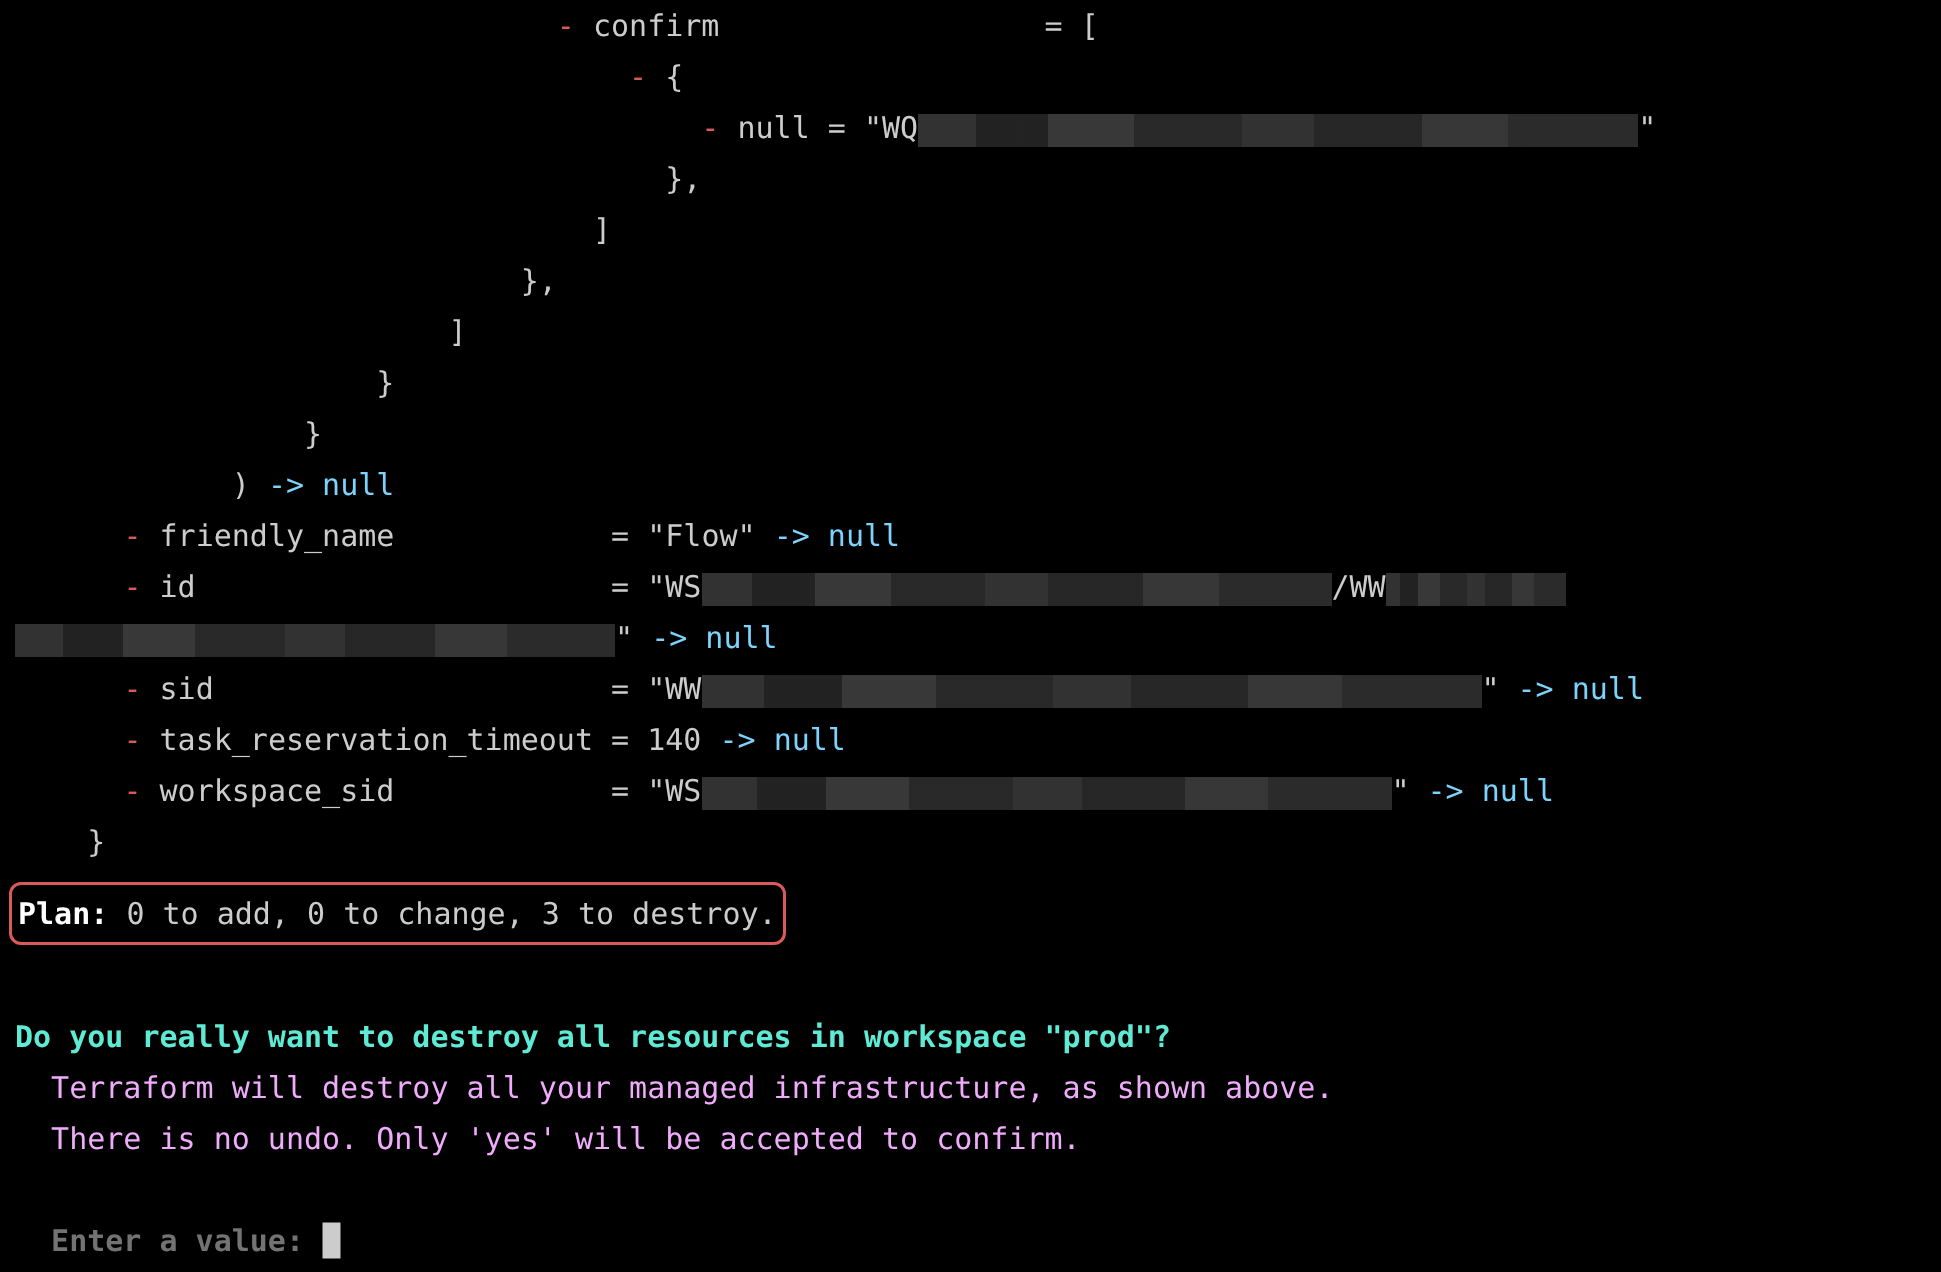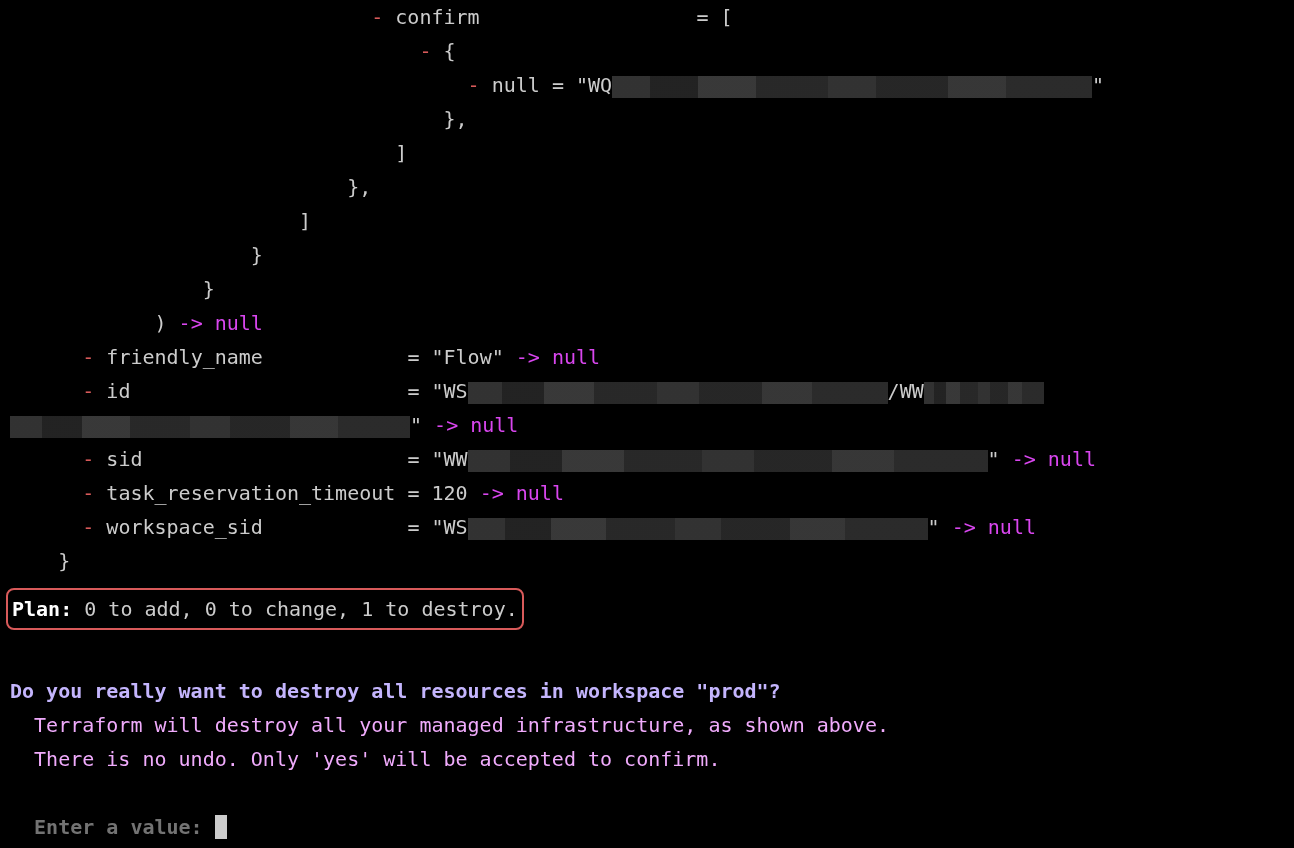--- a/index.html
+++ b/index.html
@@ -19,36 +19,36 @@
       overflow: hidden;
     }
     .terminal {
       white-space: pre;
       padding: 0 10px;
     }
     .minus {
       color: #d85a5a;
     }
     .arrow-null {
-      color: #d946ef;
+      color: #7dd3fc;
     }
     .plan-box {
       border: 2px solid #d85a5a;
       border-radius: 8px;
       padding: 2px 4px;
       margin: 10px 0 10px 6px;
       display: inline-block;
     }
     .plan-label {
       color: #ffffff;
       font-weight: bold;
       text-align: center;
     }
     .prompt-title {
-      color: #c4b5fd;
+      color: #5eead4;
       font-weight: bold;
     }
     .prompt-body {
       color: #f0abfc;
     }
     .enter-label {
       color: #737373;
       font-weight: bold;
     }
     .cursor {
@@ -93,26 +93,26 @@
 <span>                                <span>]</span></span>
 <span>                            <span>},</span></span>
 <span>                        <span>]</span></span>
 <span>                    <span>}</span></span>
 <span>                <span>}</span></span>
 <span>            <span>)</span><span class="arrow-null"> -&gt; null</span></span>
 <span>      <span class="minus">-</span> <span>friendly_name</span>            <span>= </span><span>"Flow"</span><span class="arrow-null"> -&gt; null</span></span>
 <span>      <span class="minus">-</span> <span>id</span>                       <span>= </span><span>"WS</span><span class="redacted red-w-420"></span><span>/WW</span><span class="redacted red-w-120"></span></span>
 <span><span class="redacted red-w-400"></span><span>"</span><span class="arrow-null"> -&gt; null</span></span>
 <span>      <span class="minus">-</span> <span>sid</span>                      <span>= </span><span>"WW</span><span class="redacted red-w-520"></span><span>"</span><span class="arrow-null"> -&gt; null</span></span>
-<span>      <span class="minus">-</span> <span>task_reservation_timeout</span> <span>= </span><span>120</span><span class="arrow-null"> -&gt; null</span></span>
+<span>      <span class="minus">-</span> <span>task_reservation_timeout</span> <span>= </span><span>140</span><span class="arrow-null"> -&gt; null</span></span>
 <span>      <span class="minus">-</span> <span>workspace_sid</span>            <span>= </span><span>"WS</span><span class="redacted red-w-460"></span><span>"</span><span class="arrow-null"> -&gt; null</span></span>
 <span>    <span>}</span></span>
 </div>
 
-<div class="plan-box"><span class="plan-label">Plan:</span><span> 0 to add, 0 to change, 1 to destroy.</span></div>
+<div class="plan-box"><span class="plan-label">Plan:</span><span> 0 to add, 0 to change, 3 to destroy.</span></div>
 
 <div class="terminal">
 <span class="prompt-title">Do you really want to destroy all resources in workspace "prod"?</span>
 <span class="prompt-body">  Terraform will destroy all your managed infrastructure, as shown above.</span>
 <span class="prompt-body">  There is no undo. Only 'yes' will be accepted to confirm.</span>
 
 <span class="enter-label">  Enter a value: </span><span class="cursor"></span></div>
 
 
 

